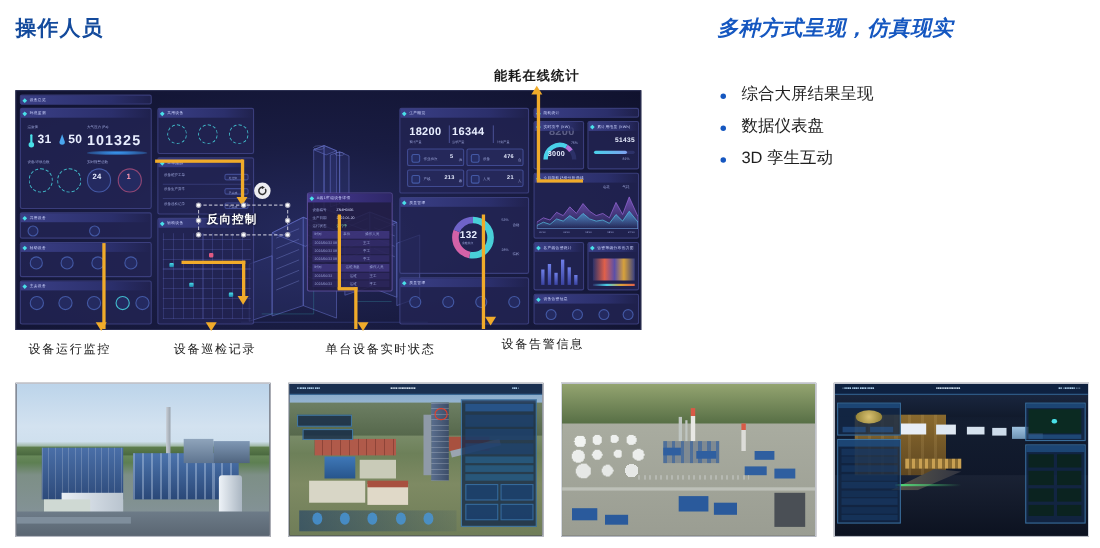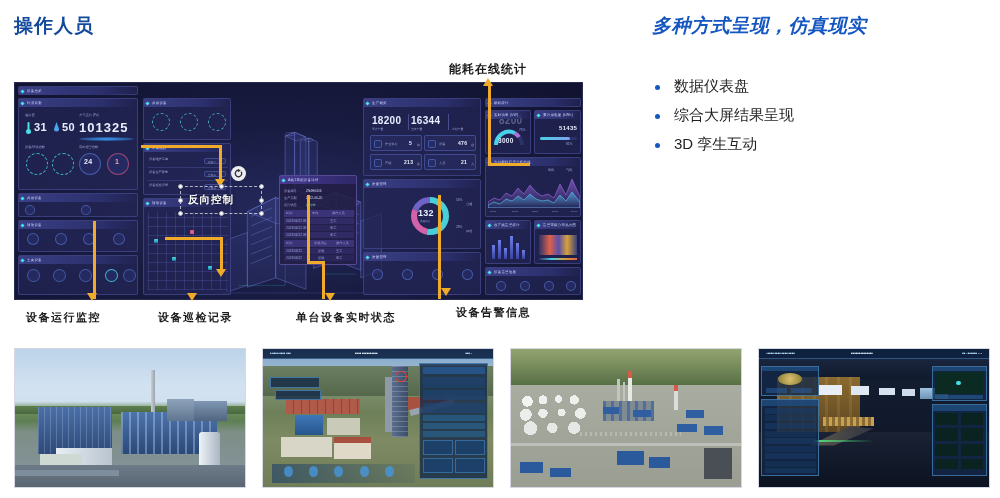--- a/index.html
+++ b/index.html
@@ -113,21 +113,21 @@
   
   .callout-line { position: absolute; background: #f0ab2a; }
   .arrow-down, .arrow-up {
     position: absolute; width: 0; height: 0;
   }
   .arrow-down { border-left: 5px solid transparent; border-right: 5px solid transparent; border-top: 8px solid #f0ab2a; }
   .arrow-up { border-left: 5px solid transparent; border-right: 5px solid transparent; border-bottom: 8px solid #f0ab2a; }
 
   .clabel {
     position: absolute; font-size: 11px; color: #1a1a1a;
-    font-weight: bold; letter-spacing: 1.5px; white-space: nowrap;
+    font-weight: normal; letter-spacing: 1.5px; white-space: nowrap;
   }
   .clabel-top {
     position: absolute; font-size: 12px; color: #1a1a1a;
     font-weight: bold; letter-spacing: 1px; white-space: nowrap;
   }
 
   
   .selbox {
     position: absolute;
     border: 1px dashed rgba(230,230,240,.75);
@@ -162,25 +162,25 @@
 </head>
 <body>
 
 <div class="h-left">操作人员</div>
 
 <div class="h-right">多种方式呈现，仿真现实</div>
 
 <ul class="bullets">
   <li>
     <span class="dot"></span>
-    <span>数据仪表盘</span>
+    <span>综合大屏结果呈现</span>
   </li>
   <li>
     <span class="dot"></span>
-    <span>综合大屏结果呈现</span>
+    <span>数据仪表盘</span>
   </li>
   <li>
     <span class="dot"></span>
     <span>3D 孪生互动</span>
   </li>
 </ul>
 
 <div class="dash">
   <div class="dash-bg"></div>
 

